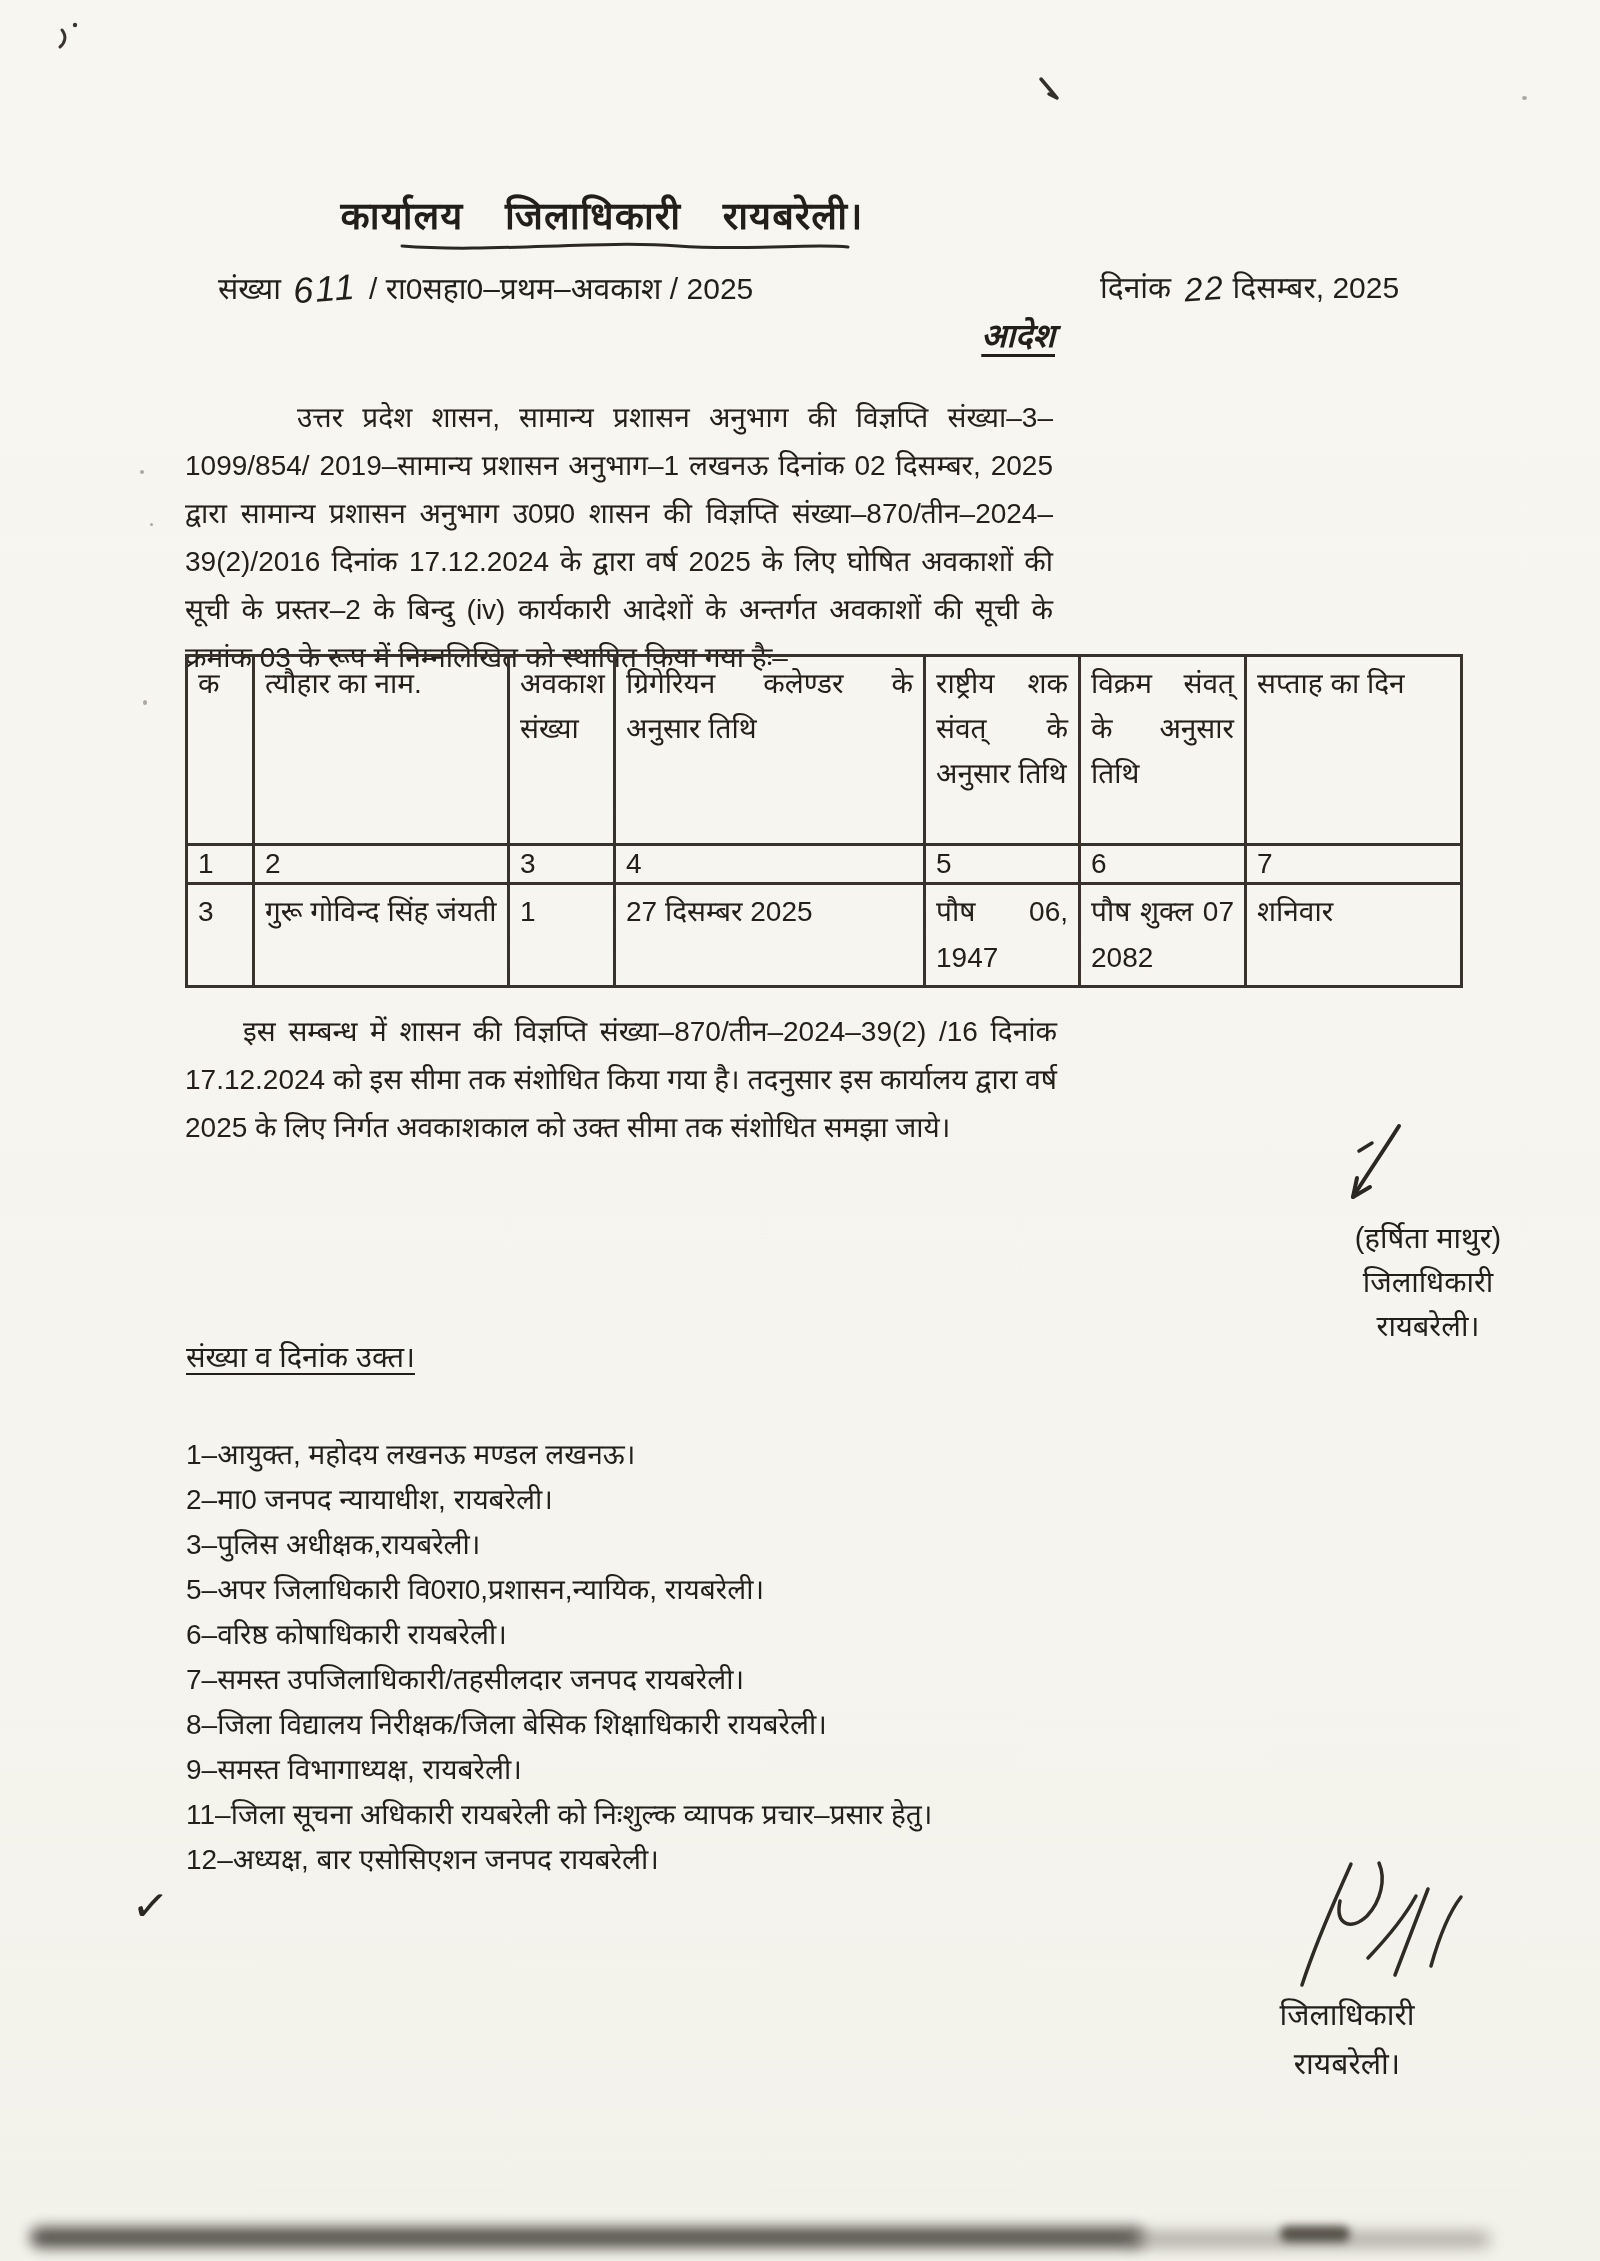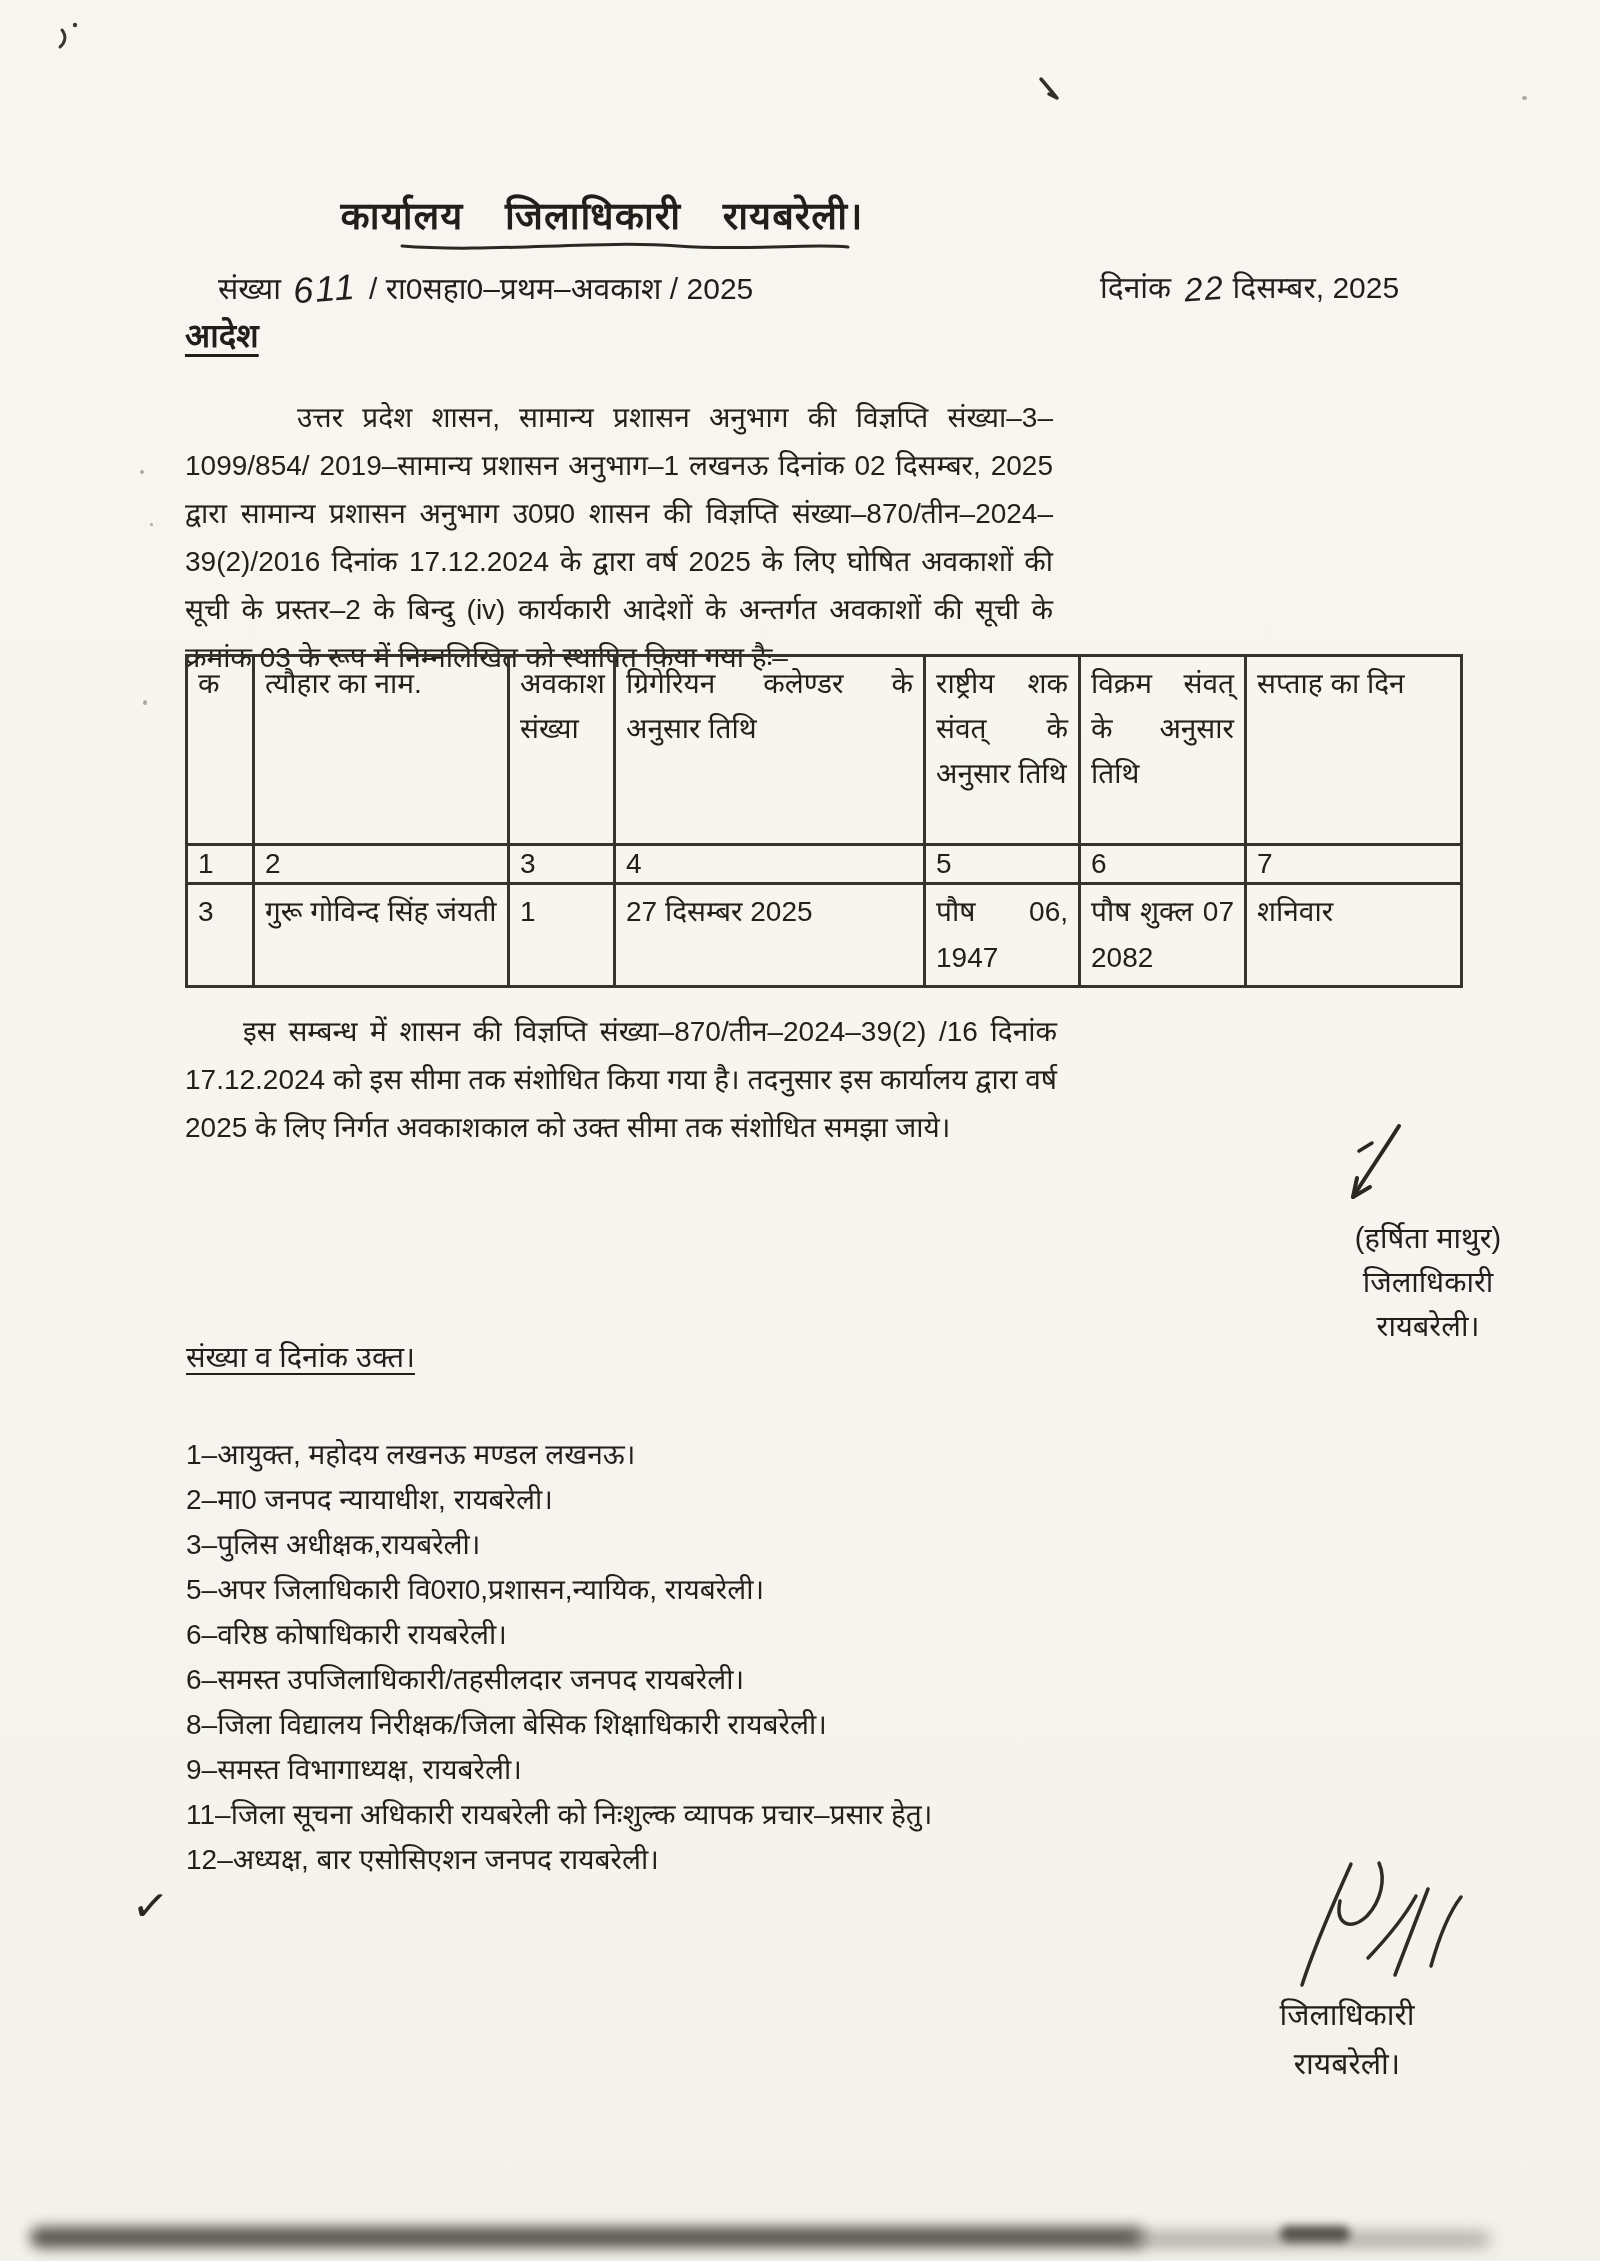--- a/index.html
+++ b/index.html
@@ -19,22 +19,22 @@
 
   .ref-line{left:218px;top:266px;font-size:30px;white-space:nowrap;}
   .date-line{left:1100px;top:266px;font-size:30px;white-space:nowrap;}
   .hw{
     display:inline-block;font-style:italic;font-size:36px;font-weight:400;
     transform:rotate(-4deg) translateY(2px);letter-spacing:2px;padding:0 4px;
   }
   .hw-small{font-size:33px;margin-right:-4px;}
 
   .order-heading{
-    left:185px;top:312px;width:870px;text-align:left;
-    font-size:33px;font-weight:700;
+    left:185px;top:312px;width:870px;text-align:right;
+    font-size:33px;font-weight:700;font-style:italic;
   }
   .order-heading span{text-decoration:underline;text-underline-offset:7px;text-decoration-thickness:2.5px;}
 
   .para{
     font-size:28px;line-height:48px;text-align:justify;color:#242019;
   }
   .para1{left:185px;top:366px;width:868px;text-indent:112px;}
   .para2{left:185px;top:980px;width:872px;text-indent:58px;}
 
   table.holiday-table{
@@ -157,21 +157,21 @@
 
   <div class="abs dist-ref">
     <span>संख्या व दिनांक उक्त।</span>
   </div>
   <ol class="abs dist-list">
       <li>1–आयुक्त, महोदय लखनऊ मण्डल लखनऊ।</li>
       <li>2–मा0 जनपद न्यायाधीश, रायबरेली।</li>
       <li>3–पुलिस अधीक्षक,रायबरेली।</li>
       <li>5–अपर जिलाधिकारी वि0रा0,प्रशासन,न्यायिक, रायबरेली।</li>
       <li>6–वरिष्ठ कोषाधिकारी रायबरेली।</li>
-      <li>6–समस्त उपजिलाधिकारी/तहसीलदार जनपद रायबरेली।</li>
+      <li>7–समस्त उपजिलाधिकारी/तहसीलदार जनपद रायबरेली।</li>
       <li>8–जिला विद्यालय निरीक्षक/जिला बेसिक शिक्षाधिकारी रायबरेली।</li>
       <li>9–समस्त विभागाध्यक्ष, रायबरेली।</li>
       <li>11–जिला सूचना अधिकारी रायबरेली को निःशुल्क व्यापक प्रचार–प्रसार हेतु।</li>
       <li>12–अध्यक्ष, बार एसोसिएशन जनपद रायबरेली।</li>
     </ol>
 
   <span class="abs check-annot">✓</span>
 
   <div class="abs sig-bottom">
     <div>जिलाधिकारी</div>

